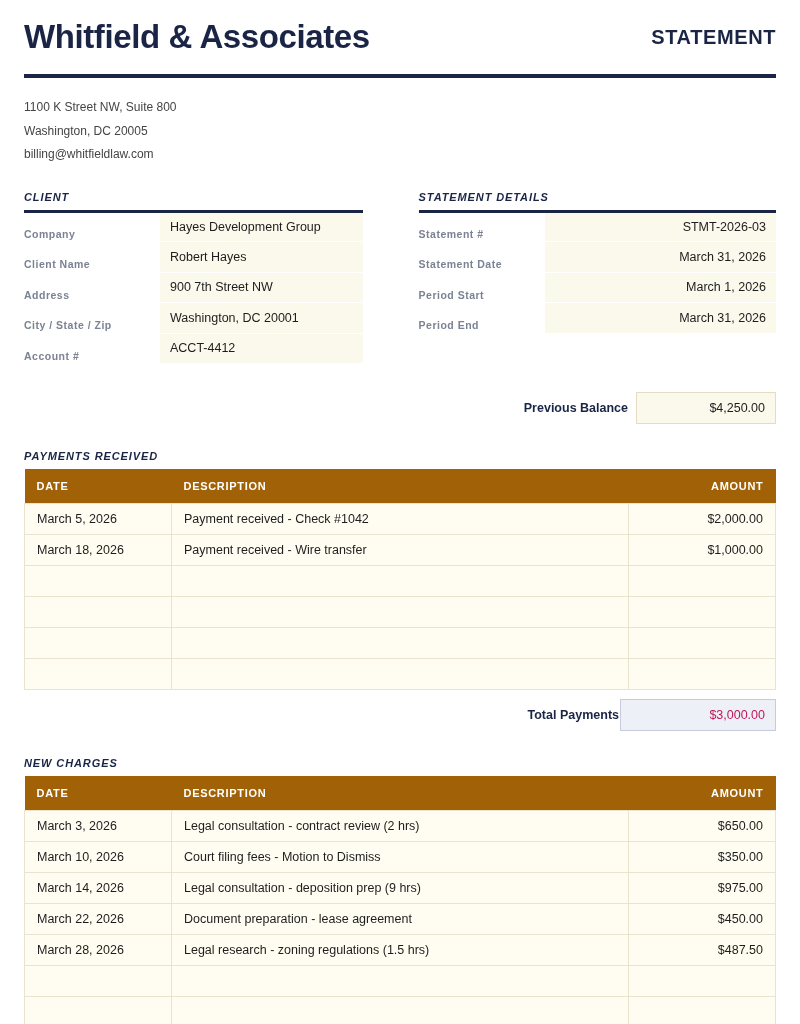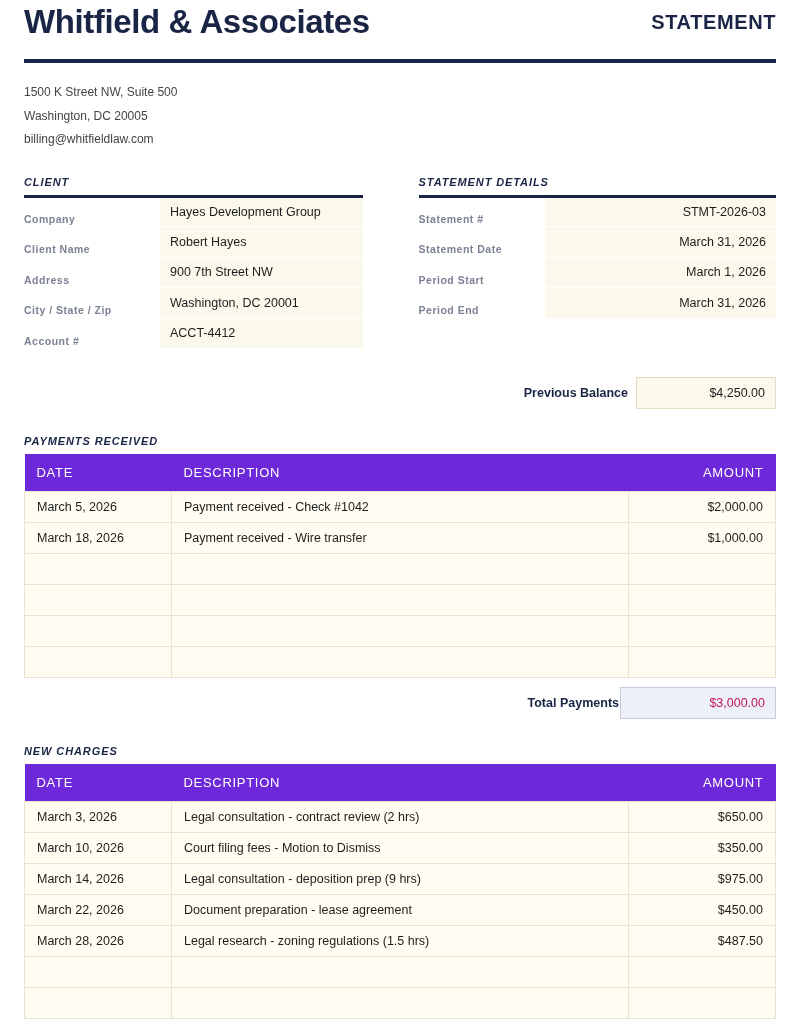--- a/index.html
+++ b/index.html
@@ -6,21 +6,21 @@
   html, body {
     width: 800px; height: 1024px;
     background: #ffffff;
     font-family: "Liberation Sans", sans-serif;
     overflow: hidden;
   }
   .page { width: 800px; height: 1024px; position: relative; padding: 0 24px; }
 
   
   .hdr { display: flex; align-items: flex-start; justify-content: space-between;
-         padding-top: 1px; }
+         padding-top: 16px; }
   .firm-wrap { width: 396px; overflow: hidden; white-space: nowrap; }
   .firm { font-size: 33px; font-weight: bold; color: #1a2546;
           letter-spacing: -0.4px; line-height: 42px; }
   .doctype { font-size: 20px; font-weight: bold; color: #1a2546;
              letter-spacing: 0.6px; line-height: 42px; white-space: nowrap; }
   .rule { height: 4px; background: #1a2546; margin-top: 16px; }
 
   
   .addr { margin-top: 18px; }
   .addr div { font-size: 12px; color: #444444; line-height: 23.5px; }
@@ -49,22 +49,22 @@
              margin-top: 28px; }
   .prevbal .lbl { font-size: 12.5px; font-weight: bold; color: #1a2546;
                   margin-right: 8px; }
   .prevbal .box { width: 140px; background: #fbf8ec; border: 1px solid #e4ddc4;
                   font-size: 12.5px; color: #1d1d1d; text-align: right;
                   padding: 8px 10px; }
 
   
   .tbl-sec { margin-top: 26px; }
   .dtable { width: 100%; border-collapse: collapse; table-layout: fixed; }
-  .dtable th { background: #6d28d9; color: #ffffff; font-size: 13px;
-               font-weight: normal; letter-spacing: 0.7px; text-align: left;
+  .dtable th { background: #a16207; color: #ffffff; font-size: 11px;
+               font-weight: bold; letter-spacing: 0.7px; text-align: left;
                padding: 11px 12px; }
   .dtable th.amt, .dtable td.amt { text-align: right; }
   .dtable col.c-date { width: 147px; }
   .dtable col.c-amt  { width: 147px; }
   .dtable td { background: #fffdf2; border: 1px solid #eae3cd;
                font-size: 12.5px; color: #1d1d1d; padding: 8px 12px;
                height: 31px; }
   .dtable tr.blank td { color: transparent; }
 
   .totrow { display: flex; justify-content: flex-end; align-items: center;
@@ -82,21 +82,21 @@
 
   <div class="hdr">
     <div class="firm-wrap">
       <div class="firm">Whitfield &amp; Associates</div>
     </div>
     <div class="doctype">STATEMENT</div>
   </div>
   <div class="rule"></div>
 
   <div class="addr">
-    <div>1500 K Street NW, Suite 500</div>
+    <div>1100 K Street NW, Suite 800</div>
     <div>Washington, DC 20005</div>
     <div>billing@whitfieldlaw.com</div>
   </div>
 
   <div class="cols">
 
     <div class="col-left">
       <div class="sec-h">CLIENT</div>
       <table class="kvtable">
         <tbody>

